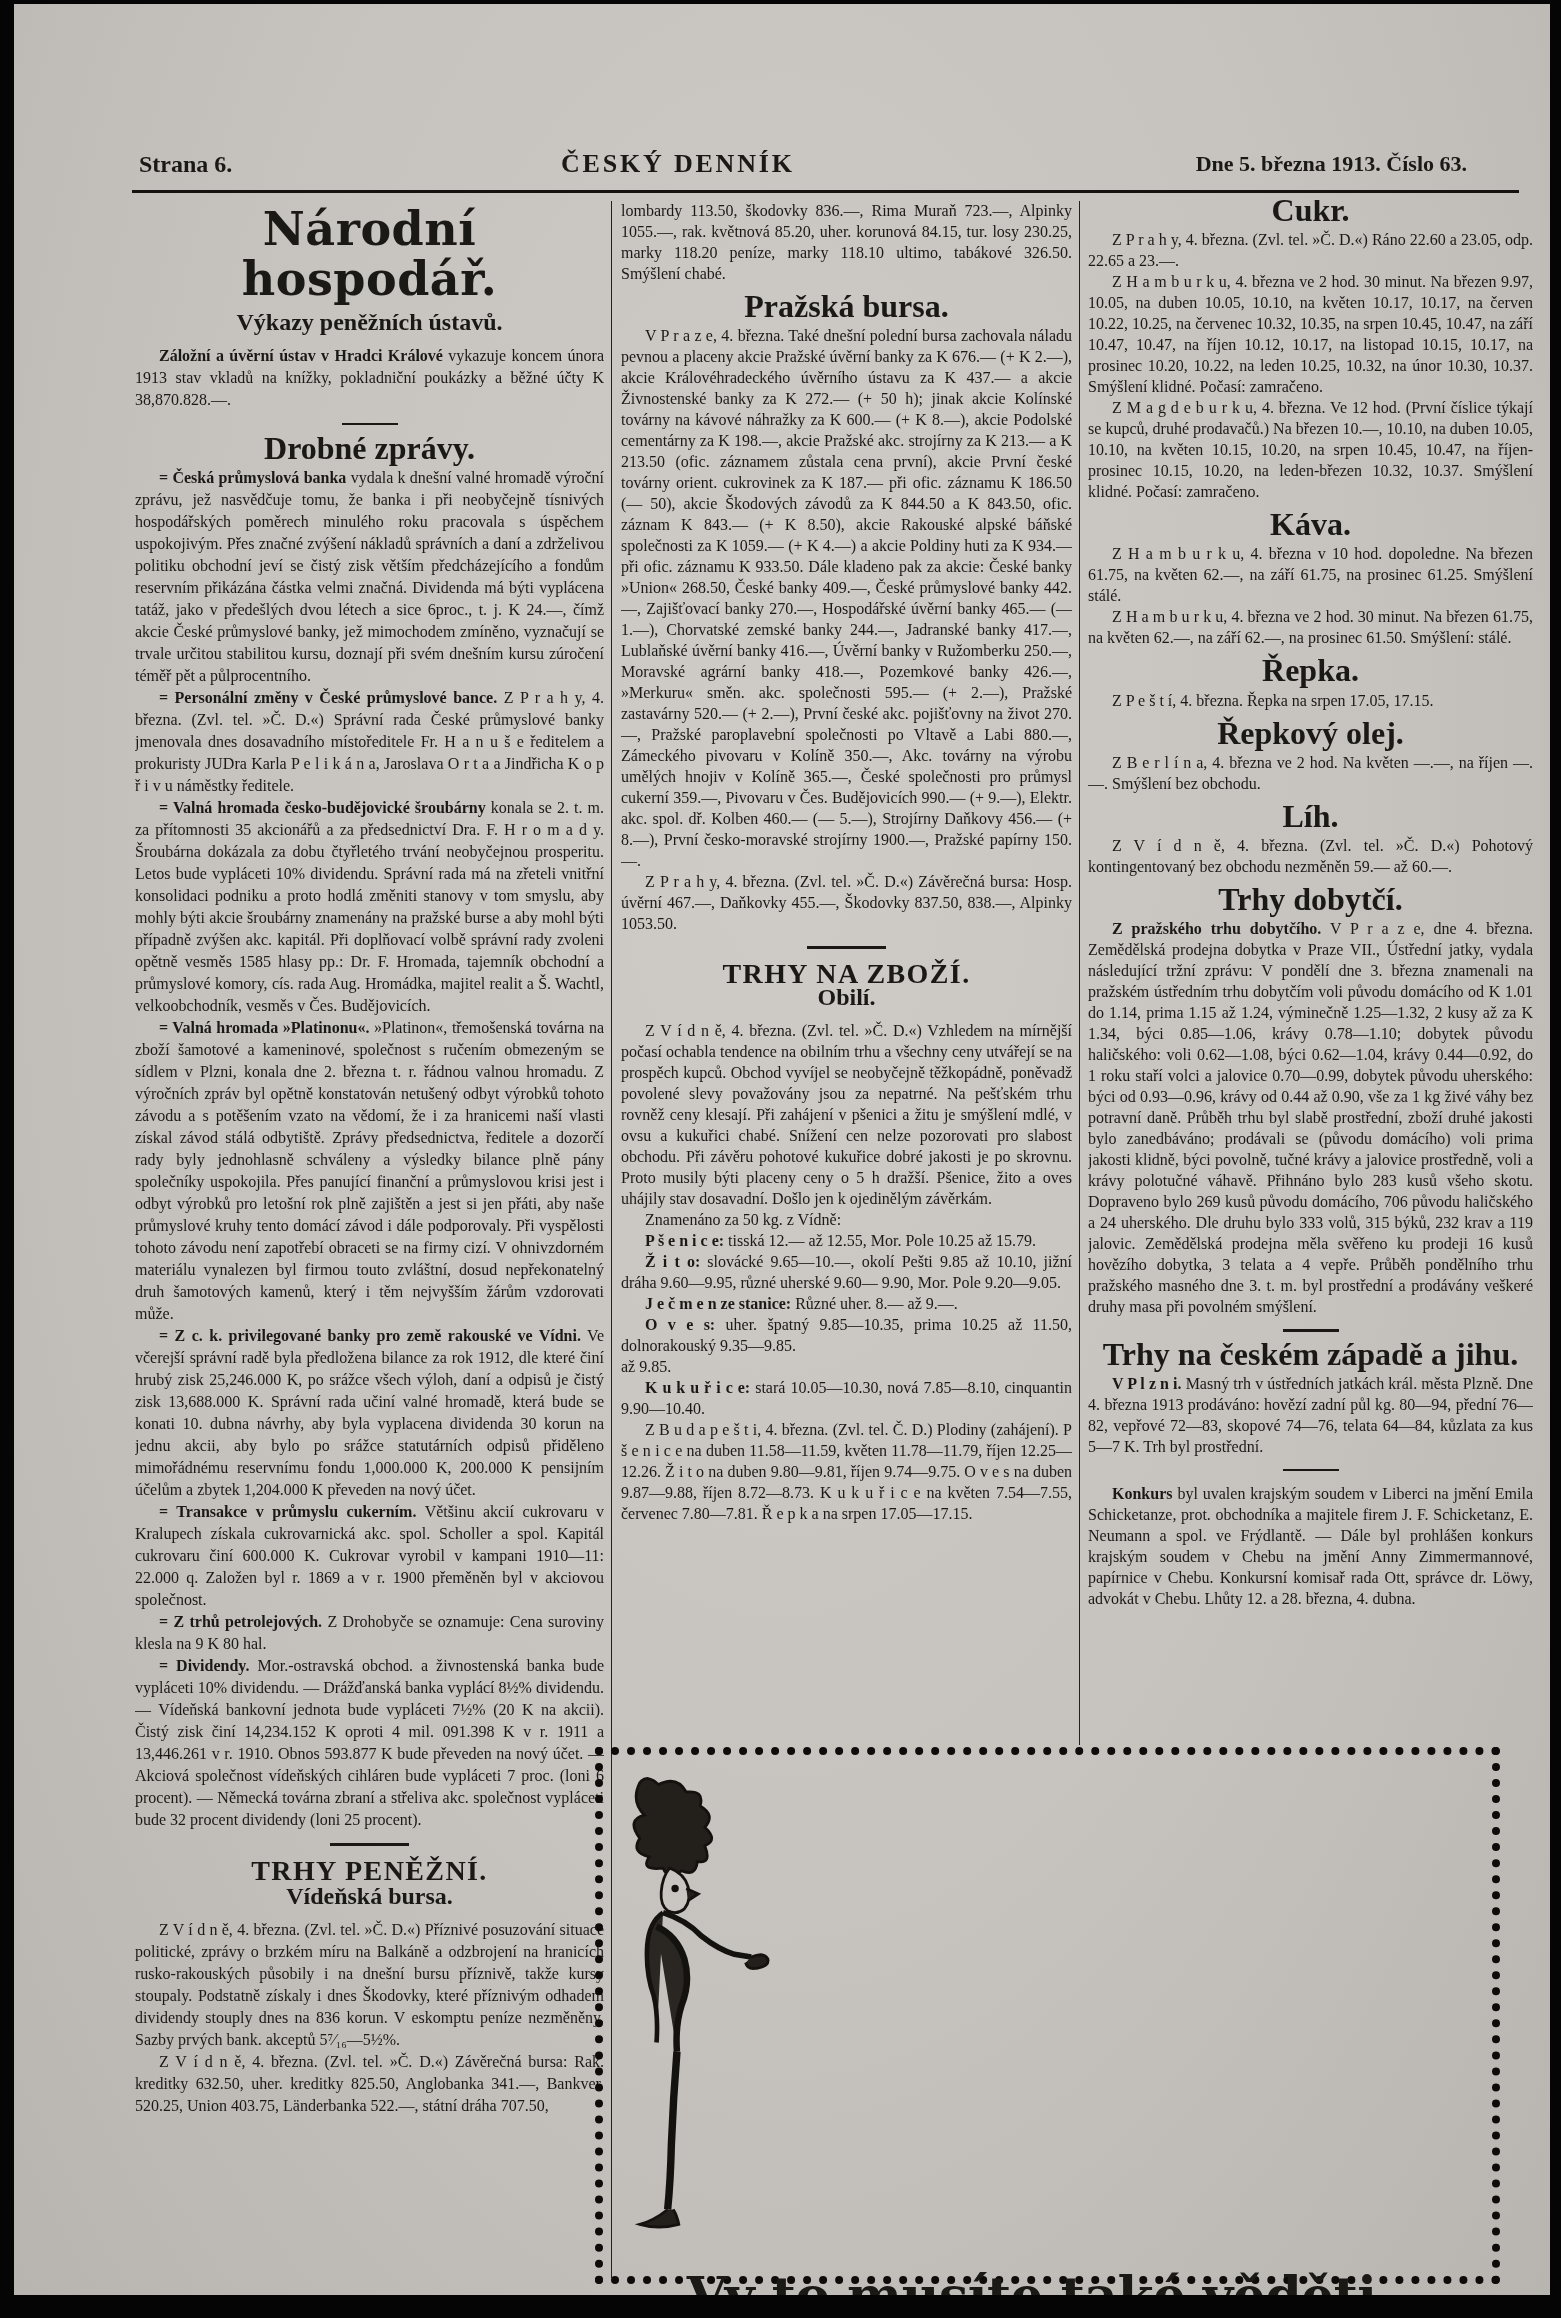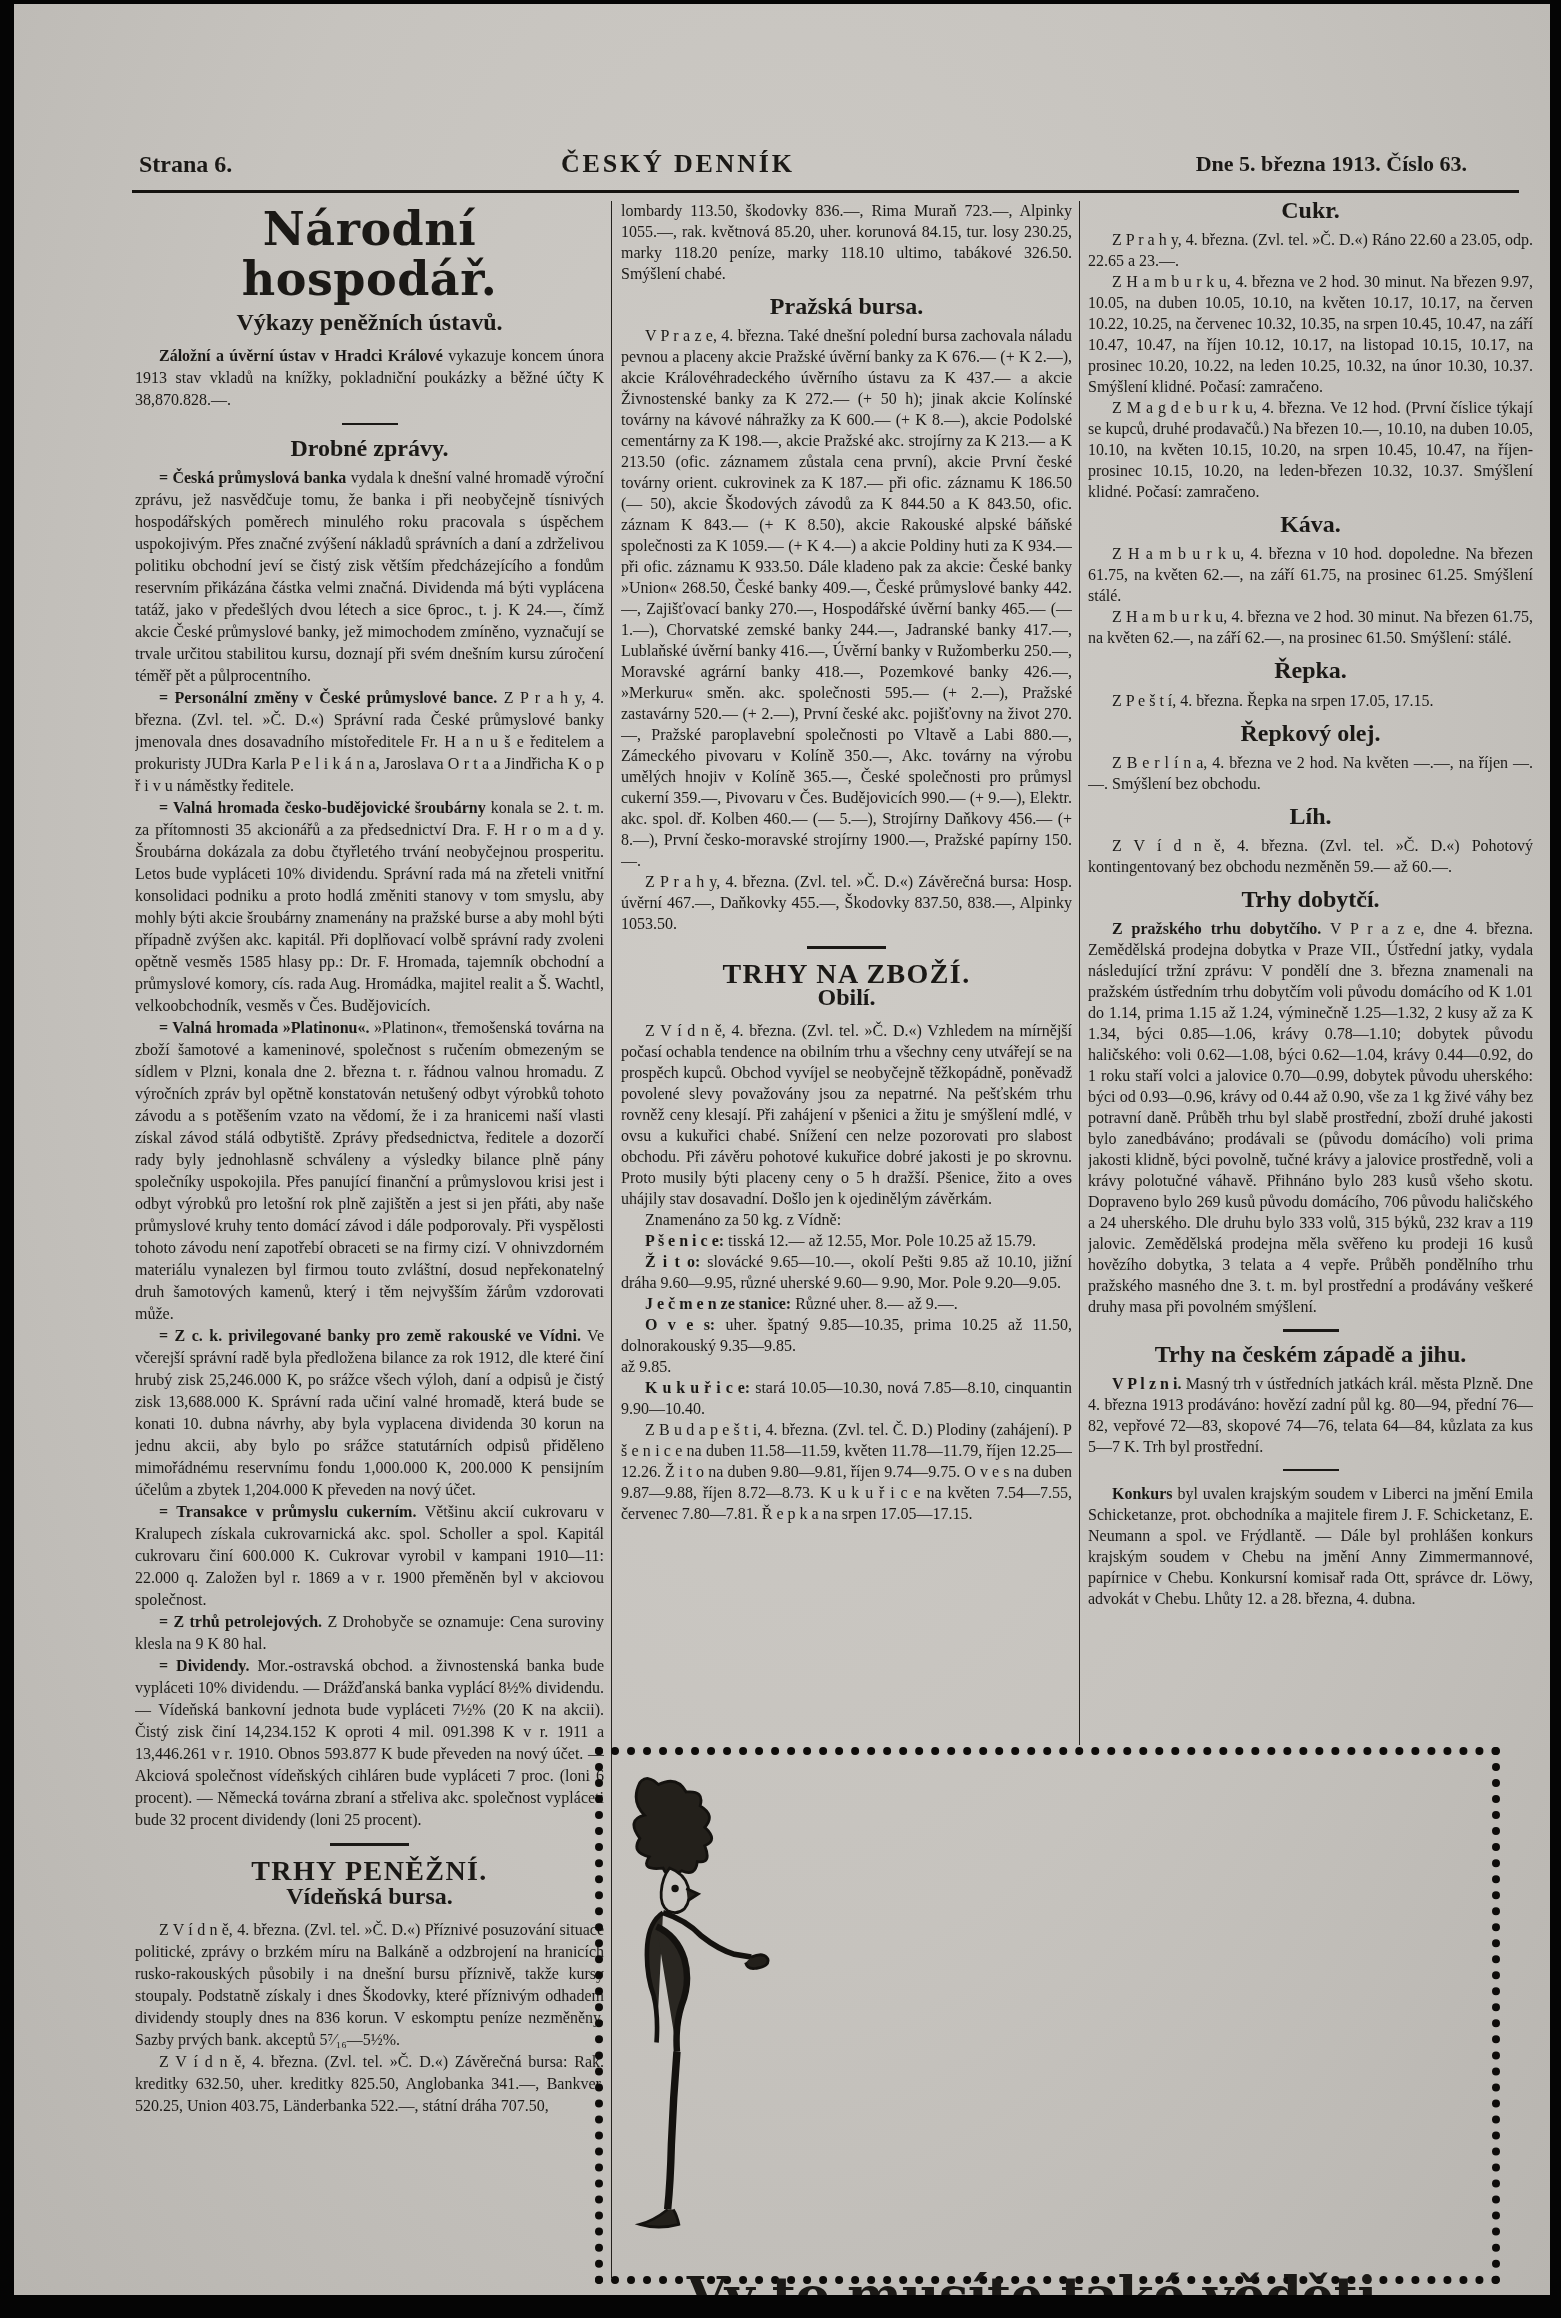--- a/index.html
+++ b/index.html
@@ -20,21 +20,21 @@
   #col3{left:1074px;width:445px;height:1544px;font-size:16px;line-height:21px;}
   .vrule{position:absolute;background:#23201c;width:1.4px;}
   #vrule1{left:597px;top:197px;height:2077px;}
   #vrule2{left:1065px;top:197px;height:1544px;}
   .para{margin:0;text-indent:24px;}
   .para.noind{text-indent:0;}
   .lead{font-weight:bold;}
   .main-title{font-size:46px;line-height:50px;font-weight:900;text-align:center;margin:4.6px 0 6.5px 0;text-indent:0;
               font-family:"DejaVu Serif","Liberation Serif",serif;letter-spacing:0.5px;}
   .sub-title{font-size:24px;font-weight:bold;text-align:center;margin:2.8px 0 12px 0;text-indent:0;}
-  .sec-title{font-size:24px;font-weight:bold;text-align:center;margin:12px 0 8.3px 0;text-indent:0;}
+  .sec-title{font-size:32px;font-weight:bold;text-align:center;margin:12px 0 8.3px 0;text-indent:0;}
   .big-sec-title{font-size:28px;font-weight:bold;text-align:center;letter-spacing:1.4px;margin:14px 0 2.8px 0;text-indent:0;}
   .sdiv{width:79px;height:2.8px;background:#1a1815;margin:12px auto;}
   .sdiv.small{width:56px;height:2.3px;}
   
   #ad{position:absolute;left:581px;top:1743px;width:905px;height:537px;
       border:8px dotted #0e0c0a;box-sizing:border-box;display:flex;align-items:stretch;flex-direction:column;}
   #ad-fig{width:185px;flex:0 0 185px;display:flex;align-items:flex-start;justify-content:center;padding-top:9.3px;}
   #ad-body{flex:1;text-align:center;padding:8.3px 14px 0 0;}
   .ad-headline{font-size:52px;line-height:55px;font-weight:900;letter-spacing:-0.5px;margin:3.7px 0 12px 0;
                font-family:"DejaVu Serif","Liberation Serif",serif;}

